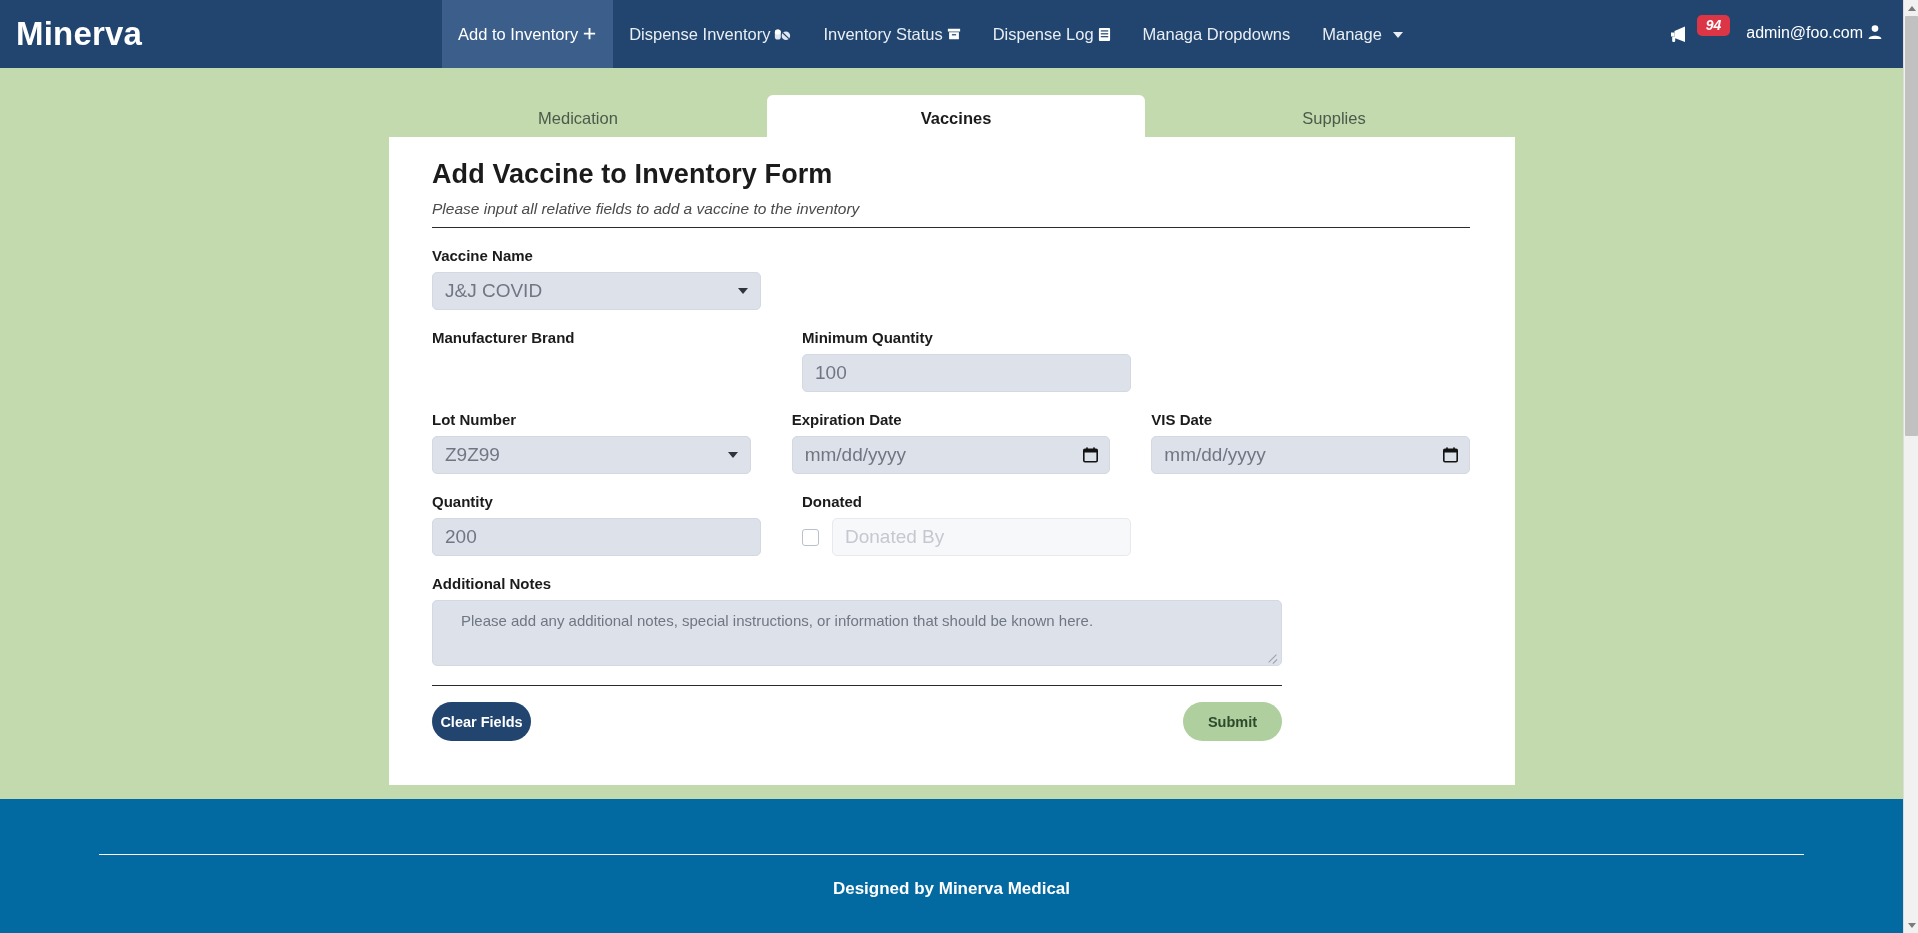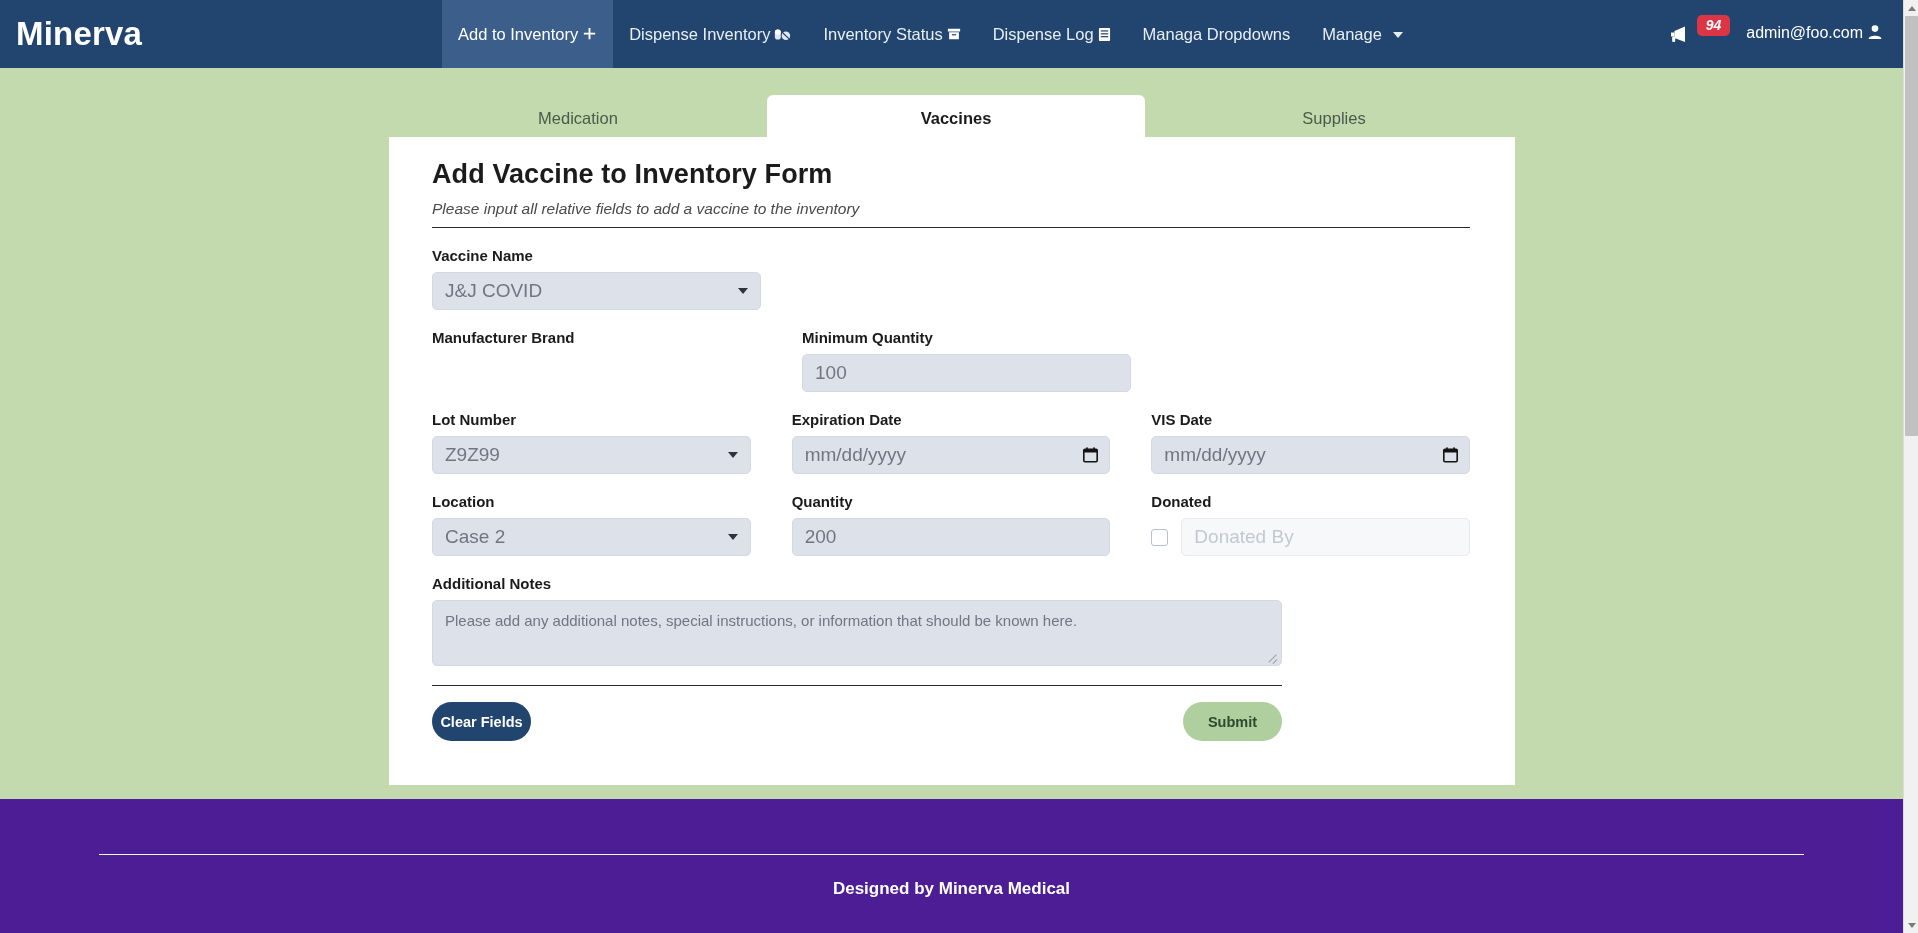--- a/index.html
+++ b/index.html
@@ -208,21 +208,21 @@
     cursor: pointer;
   }
   .donated-field { flex: 1 1 auto; }
 
   .notes-row { margin-top: 19px; }
   .notes-box {
     width: 850px; height: 66px;
     background: #dde1e9;
     border: 1px solid #d3d8e2;
     border-radius: 5px;
-    padding: 11px 12px;
+    padding: 11px 28px;
     font-size: 15px;
     color: #707683;
     position: relative;
     cursor: text;
   }
   .notes-grip {
     position: absolute; right: 3px; bottom: 3px;
     width: 12px; height: 12px;
   }
   .notes-grip:before, .notes-grip:after {
@@ -255,21 +255,21 @@
   }
   .btn-submit {
     background: #afcf9f; color: #2c4a2c;
     width: 99px; height: 39px;
   }
 
   
   .footer {
     position: absolute; top: 799px; left: 0;
     width: 1903px; height: 134px;
-    background: #4c1d95;
+    background: #0369a1;
   }
   .footer-rule {
     position: absolute; top: 55px; left: 99px;
     width: 1705px; height: 0;
     border-top: 1px solid #ffffff;
   }
   .footer-text {
     position: absolute; top: 80px; left: 0; width: 1903px;
     text-align: center;
     color: #ffffff;
@@ -432,27 +432,20 @@
                 <rect x="3.2" y="0.4" width="1.6" height="3.2" fill="#131313"></rect>
                 <rect x="10.2" y="0.4" width="1.6" height="3.2" fill="#131313"></rect>
               </svg>
             </span>
           </div>
         </div>
       </div>
 
       <div class="row">
         <div class="col">
-          <label class="field-label">Location</label>
-          <div class="control">
-            <span>Case 2</span>
-            <span class="sel-caret"></span>
-          </div>
-        </div>
-        <div class="col">
           <label class="field-label">Quantity</label>
           <div class="control input">
             <span>200</span>
           </div>
         </div>
         <div class="col">
           <label class="field-label">Donated</label>
           <div class="donated-wrap">
             <div class="checkbox"></div>
             <div class="control disabled donated-field">

